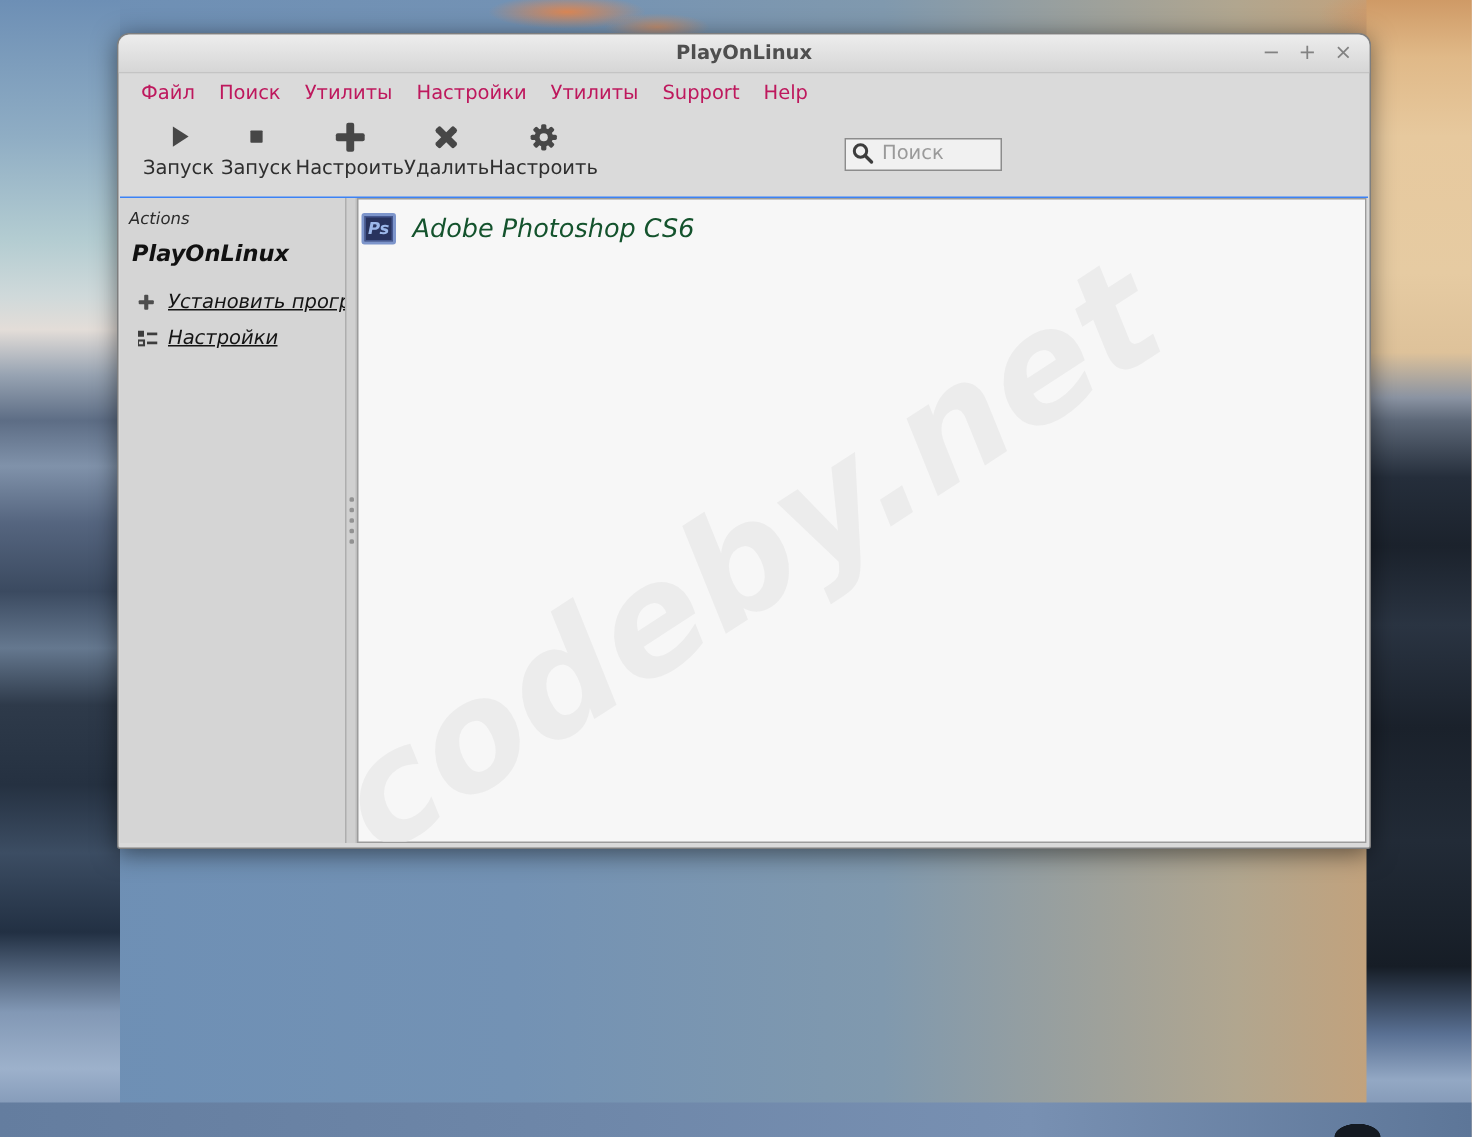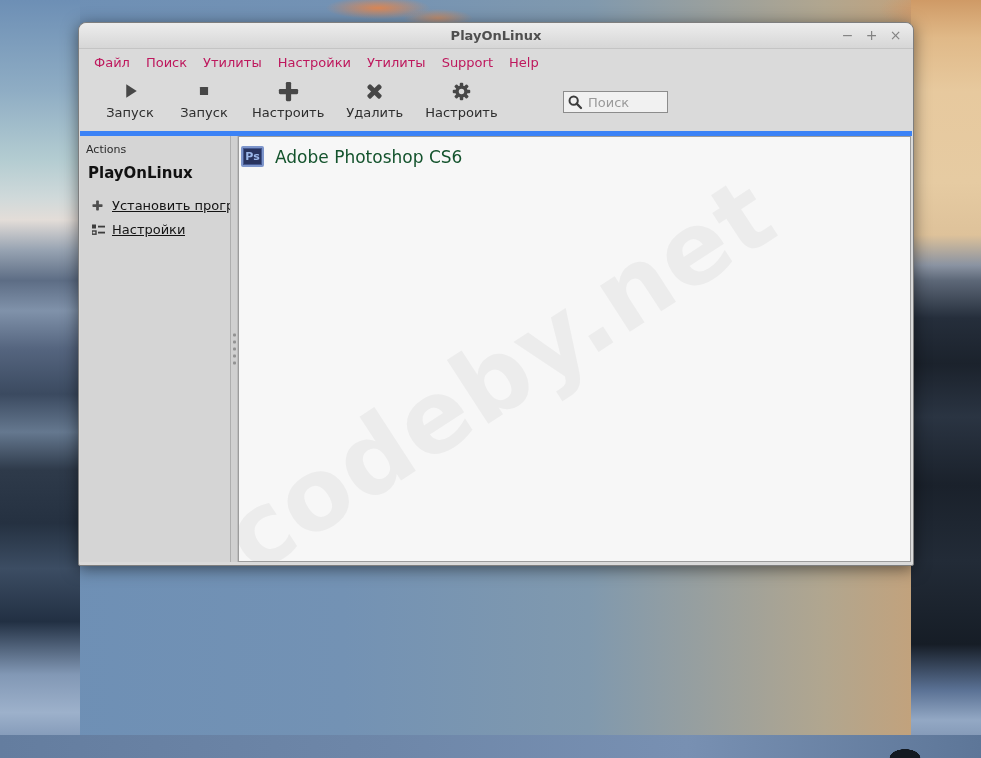--- a/index.html
+++ b/index.html
@@ -42,34 +42,34 @@
   .title { position:absolute; left:0; right:0; top:5px; text-align:center;
     font-size:13px; font-weight:bold; color:#4f4f4f; }
   .winbtns { position:absolute; right:10px; top:3px; display:flex; gap:9px; }
   .winbtn { width:15px; height:18px; text-align:center; font-size:14px;
     color:#828282; cursor:default; line-height:18px; }
 
   .menubar { height:26px; display:flex; align-items:center; padding-left:7px; }
   .menuitem { padding:3px 8px; font-size:13px; color:#be185d; }
 
   .toolbar { position:relative; height:56px; }
-  .tools { position:absolute; left:25px; top:4px; display:flex; gap:22px; }
+  .tools { position:absolute; left:14px; top:4px; display:flex; }
   .tool { display:flex; flex-direction:column; align-items:center; min-width:52px; }
   .tool .ticon { height:24px; display:flex; align-items:center; justify-content:center; }
   .tool .tlabel { font-size:13px; color:#2e2e2e; margin-top:2px; }
 
   .searchwrap { position:absolute; left:484px; top:16px; width:105px; height:22px; }
   .searchwrap svg { position:absolute; left:4px; top:3px; }
   .searchwrap input { width:100%; height:100%; border:1px solid #8c8c8c;
     background:#f1f1f1; padding:0 4px 0 24px; font-size:13px; color:#444;
     font-family:"DejaVu Sans","Liberation Sans",sans-serif; outline:none; }
   .searchwrap input::placeholder { color:#9a9a9a; }
 
   .contentrow { position:absolute; left:1px; right:1px; top:108px; bottom:3px;
-    display:flex; border-top:5px solid #3b82f6; }
+    display:flex; border-top:1px solid #3b82f6;font-style:italic; }
 
   .sidebar { width:150px; background:#d5d5d5; padding:5px 0 0 6px; overflow:hidden; }
   .side-caption { font-size:11px; color:#2b2b2b; margin:2px 0 8px 0; }
   .side-title { font-size:15px; font-weight:bold; color:#111; margin:0 0 16px 2px; }
   .side-link-row { display:flex; align-items:center; margin:0 0 9px 6px; white-space:nowrap; }
   .side-link-row .licon { width:20px; flex:0 0 20px; display:flex; align-items:center; }
   .side-link { font-size:13px; color:#141414; text-decoration:underline; overflow:hidden; }
 
   .splitter { width:8px; background:#d0d0d0; border-left:1px solid #aeaeae;
     border-right:1px solid #bdbdbd; position:relative; cursor:col-resize; }

